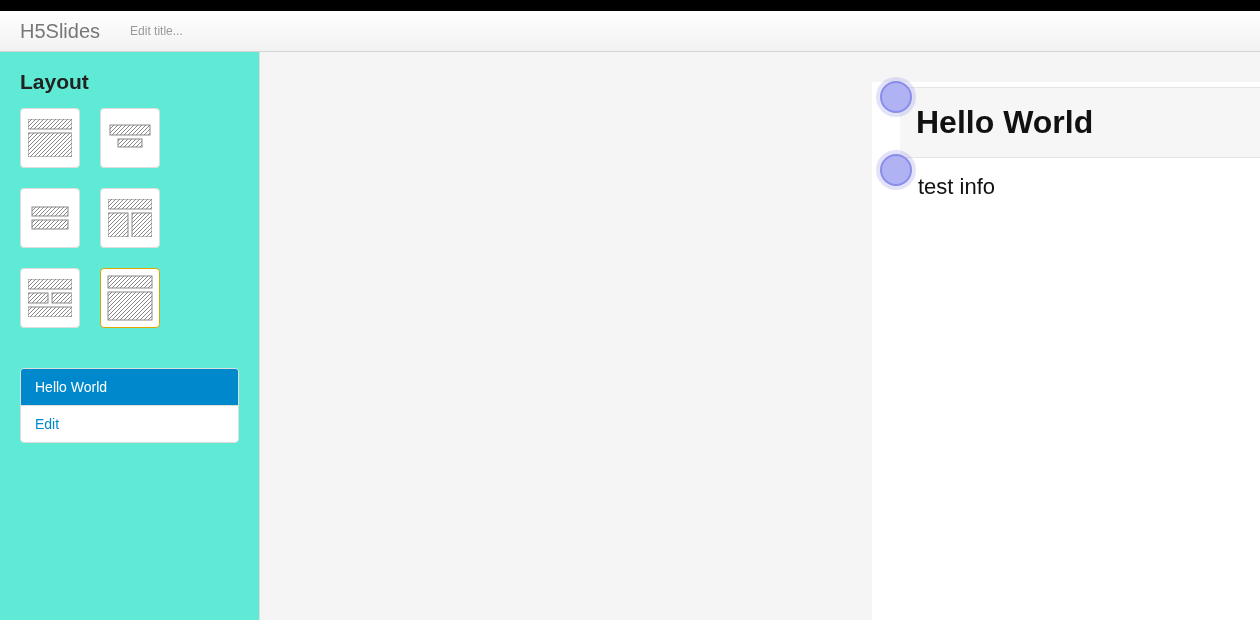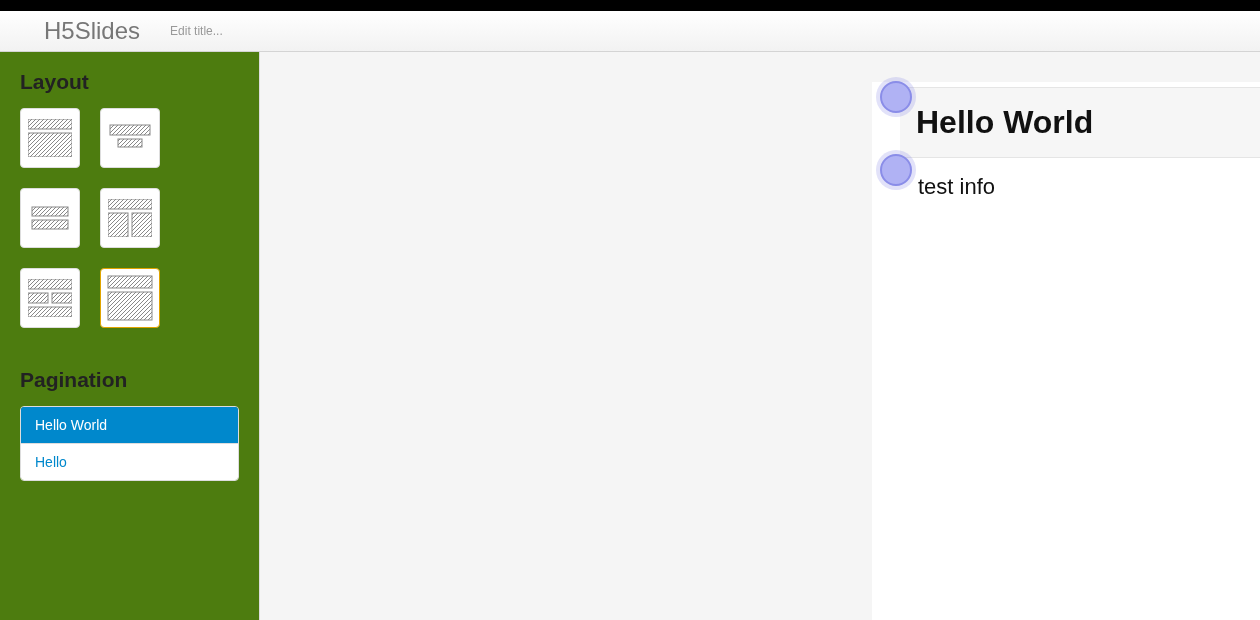--- a/index.html
+++ b/index.html
@@ -18,41 +18,40 @@
   }
   .navbar {
     background: linear-gradient(to bottom, #ffffff, #f2f2f2);
     border-bottom: 1px solid #d4d4d4;
     height: 41px;
     display: flex;
     align-items: center;
     padding: 0 20px;
   }
   .brand {
-    font-size: 24px;
+    font-size: 20px;
     color: #777;
     margin-right: 30px;
-    margin-left: 24px;
   }
   .title-input {
     border: none;
     background: transparent;
     font-size: 12px;
     color: #999;
     outline: none;
     width: 200px;
   }
   .title-input::placeholder { color: #999; }
   .main {
     display: flex;
     height: calc(620px - 52px);
   }
   .sidebar {
     width: 260px;
-    background: #4d7c0f;
+    background: #5eead4;
     border-right: 1px solid #ddd;
     padding: 18px 20px;
     overflow-y: auto;
   }
   .section-heading {
     font-size: 21px;
     font-weight: bold;
     color: #222;
     margin-bottom: 14px;
   }
@@ -210,25 +209,24 @@
 
       <div class="layout-item selected">
         <svg width="48" height="48">
           <rect x="2" y="2" width="44" height="12" fill="url(#hatch)" stroke="#888"></rect>
           <rect x="2" y="18" width="44" height="28" fill="url(#hatch)" stroke="#888"></rect>
         </svg>
       </div>
 
     </div>
 
-    <h2 class="section-heading">Pagination</h2>
 
     <ul class="pag-list">
       <li class="pag-item active">Hello World</li>
-      <li class="pag-item">Hello</li>
+      <li class="pag-item">Edit</li>
     </ul>
   </aside>
 
   <div class="canvas">
     <div class="slide">
 
       <div class="slide-title-wrap">
         <div class="handle h1"></div>
         <div class="slide-title-box">
           <div class="slide-title">Hello World</div>

